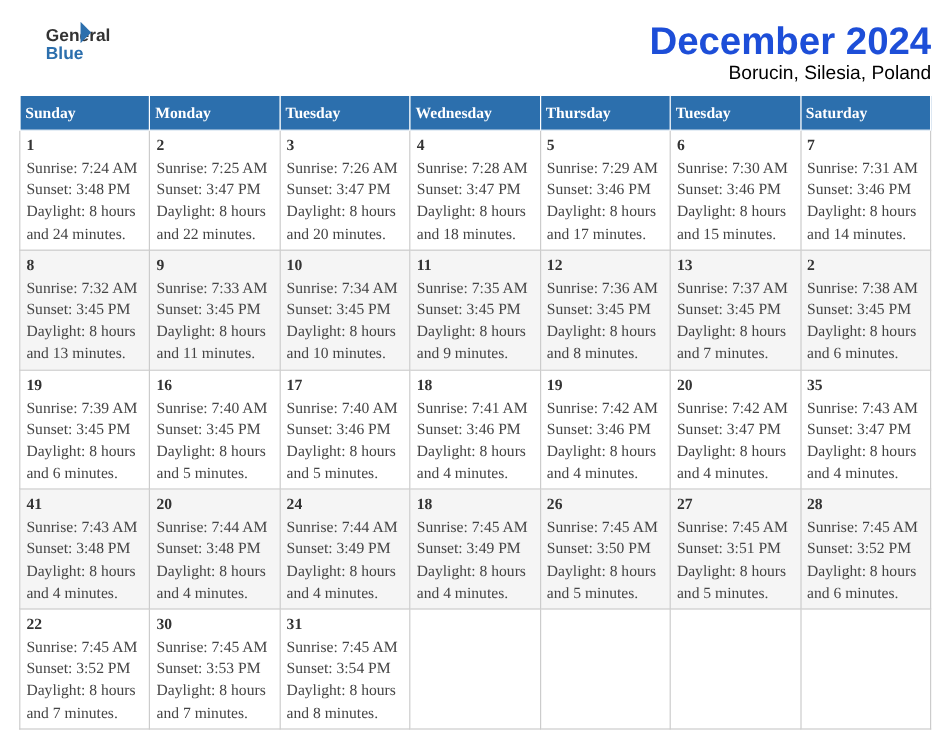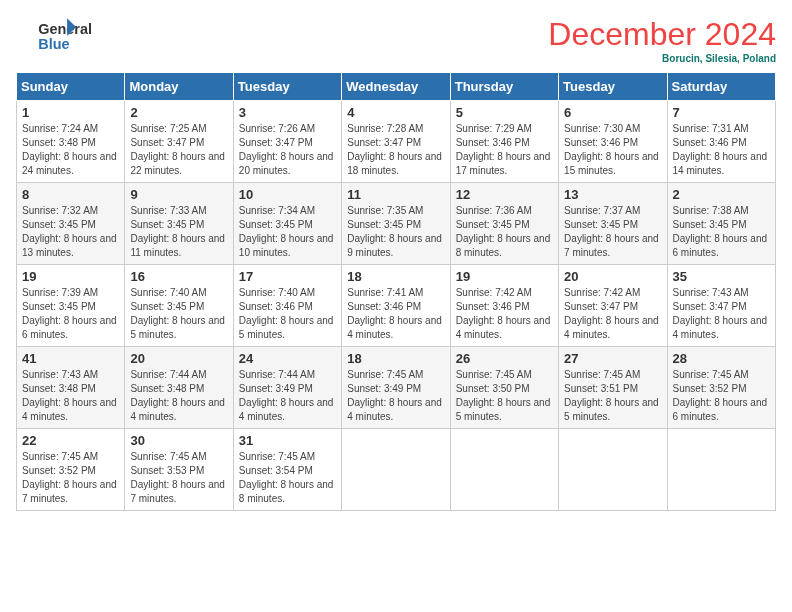--- a/index.html
+++ b/index.html
@@ -23,32 +23,32 @@
     }
     .logo-icon {
       width: 32px;
       height: 32px;
     }
     .title-block {
       text-align: right;
     }
     .month-title {
       font-size: 32px;
-      font-weight: normal;
-      color: #ef4444;
+      font-weight: bold;
+      color: #1d4ed8;
     }
     .subtitle {
-      font-size: 10px;
-      color: #0f766e;
-      font-weight: bold;
+      font-size: 16px;
+      color: #000000;
     }
     table {
       width: 100%;
       border-collapse: collapse;
       font-size: 10px;
+      font-family: Liberation Serif, serif;
     }
     thead tr th {
       background: #2c6fad;
       color: #fff;
       font-size: 13px;
       font-weight: bold;
       padding: 6px 4px;
       text-align: left;
       border: 1px solid #fff;
     }
@@ -65,21 +65,21 @@
     }
     .day-num {
       font-size: 13px;
       font-weight: bold;
       color: #333;
       display: block;
       margin-bottom: 2px;
     }
     .day-info {
       color: #444;
-      font-size: 10px;
+      font-size: 13px;
       line-height: 1.4;
     }
     .empty-cell {
       background: #fff !important;
     }
     tbody tr:nth-child(even) td.empty-cell {
       background: #f5f5f5 !important;
     }
   </style>
 </head>

